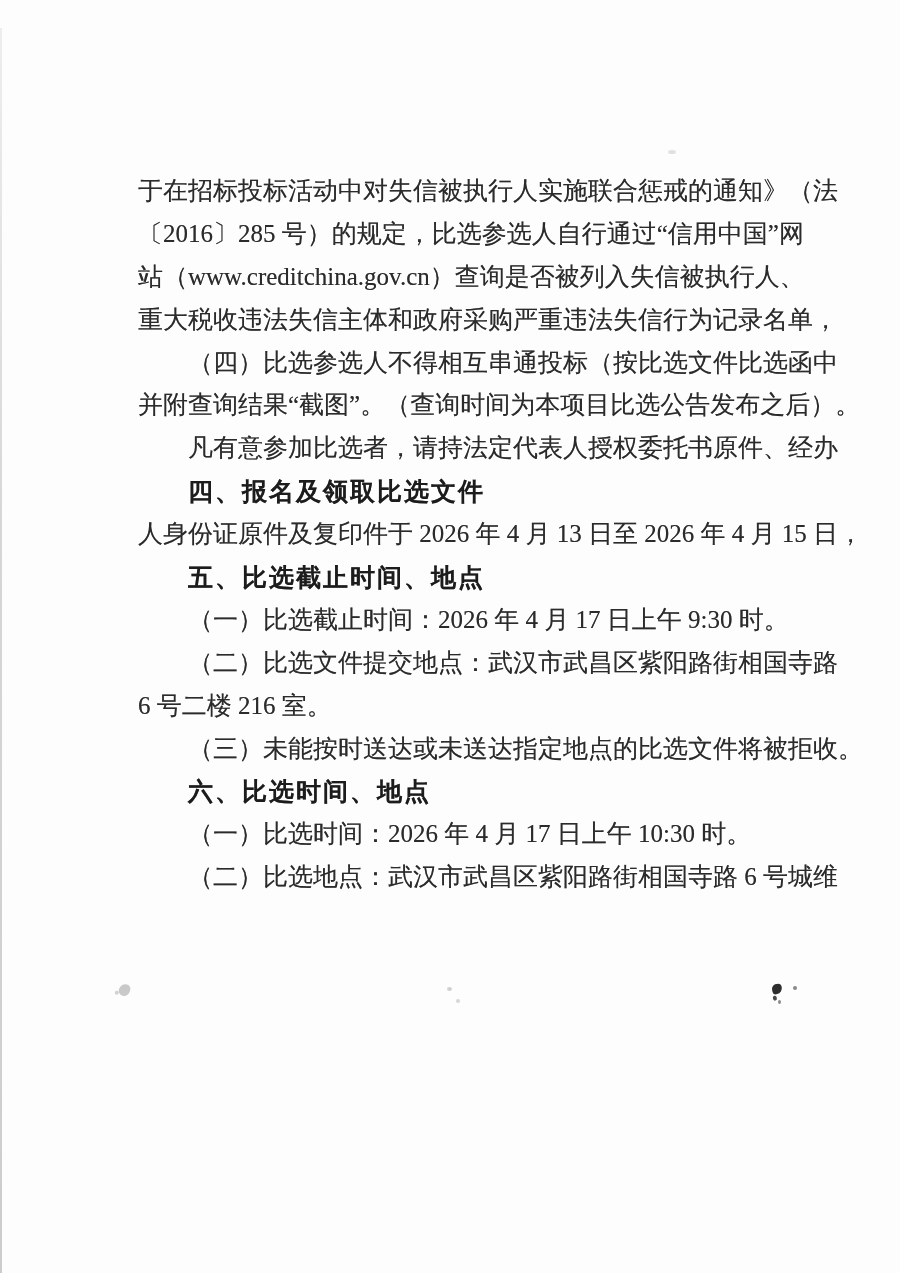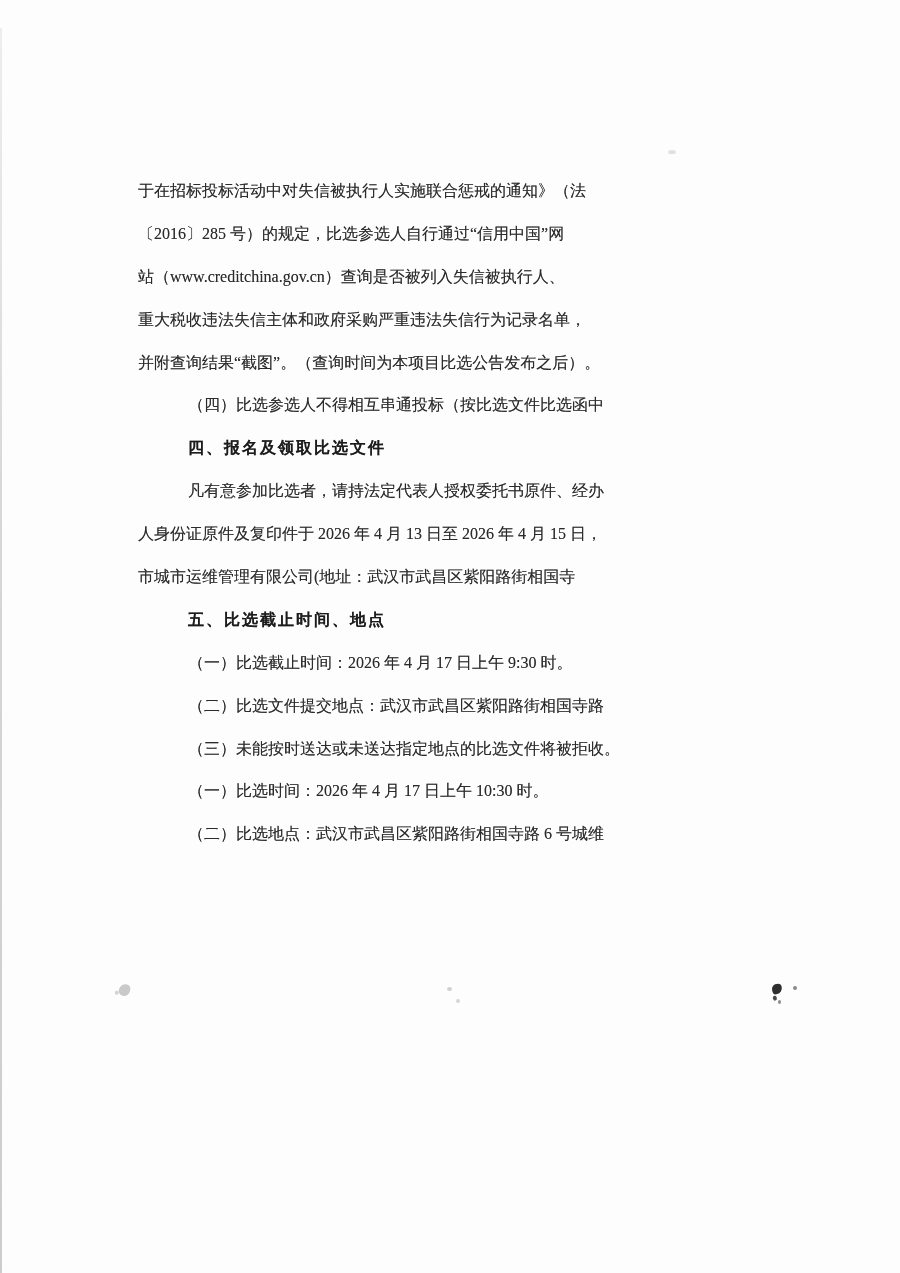--- a/index.html
+++ b/index.html
@@ -21,21 +21,21 @@
     bottom: 0;
     width: 2px;
     background: linear-gradient(180deg, #ececec 0%, #d2d2d2 40%, #c7c7c7 100%);
     opacity: 0.9;
   }
   .doc-body {
     position: absolute;
     left: 138px;
     top: 170px;
     width: 706px;
-    font-size: 16px;
+    font-size: 25px;
     line-height: 42.9px;
     color: #2b2b2b;
     text-shadow: 0 0 0.5px rgba(60,60,60,0.55);
     white-space: nowrap;
   }
   .line { height: 42.9px; }
   .indent { padding-left: 50px; }
   .heading {
     font-family: "Liberation Sans", "DejaVu Sans", sans-serif;
     font-weight: 700;
@@ -91,30 +91,31 @@
 
 <div>
 
   <div class="scan-edge"></div>
 
   <div class="doc-body">
     <div class="line">于在招标投标活动中对失信被执行人实施联合惩戒的通知》（法</div>
     <div class="line">〔2016〕285 号）的规定，比选参选人自行通过“信用中国”网</div>
     <div class="line">站（www.creditchina.gov.cn）查询是否被列入失信被执行人、</div>
     <div class="line">重大税收违法失信主体和政府采购严重违法失信行为记录名单，</div>
+    <div class="line indent">（四）比选参选人不得相互串通投标（按比选文件比选函中</div>
     <div class="line">并附查询结果“截图”。（查询时间为本项目比选公告发布之后）。</div>
-    <div class="line indent">（四）比选参选人不得相互串通投标（按比选文件比选函中</div>
+    <div class="line indent">凡有意参加比选者，请持法定代表人授权委托书原件、经办</div>
     <div class="line indent heading">四、报名及领取比选文件</div>
-    <div class="line indent">凡有意参加比选者，请持法定代表人授权委托书原件、经办</div>
     <div class="line">人身份证原件及复印件于 2026 年 4 月 13 日至 2026 年 4 月 15 日，</div>
-    <div class="line">市城市运维管理有限公司(地址：武汉市武昌区紫阳路街相国寺</div>
     <div class="line indent heading">五、比选截止时间、地点</div>
     <div class="line indent">（一）比选截止时间：2026 年 4 月 17 日上午 9:30 时。</div>
     <div class="line indent">（二）比选文件提交地点：武汉市武昌区紫阳路街相国寺路</div>
+    <div class="line">6 号二楼 216 室。</div>
     <div class="line indent">（三）未能按时送达或未送达指定地点的比选文件将被拒收。</div>
+    <div class="line indent heading">六、比选时间、地点</div>
     <div class="line indent">（一）比选时间：2026 年 4 月 17 日上午 10:30 时。</div>
     <div class="line indent">（二）比选地点：武汉市武昌区紫阳路街相国寺路 6 号城维</div>
   </div>
 
   <div class="speck speck-top-faint"></div>
   <div class="speck speck-left-smudge"></div>
   <div class="speck speck-mid-a"></div>
   <div class="speck speck-mid-b"></div>
   <div class="speck speck-right-dark"></div>
   <div class="speck speck-right-dot"></div>

